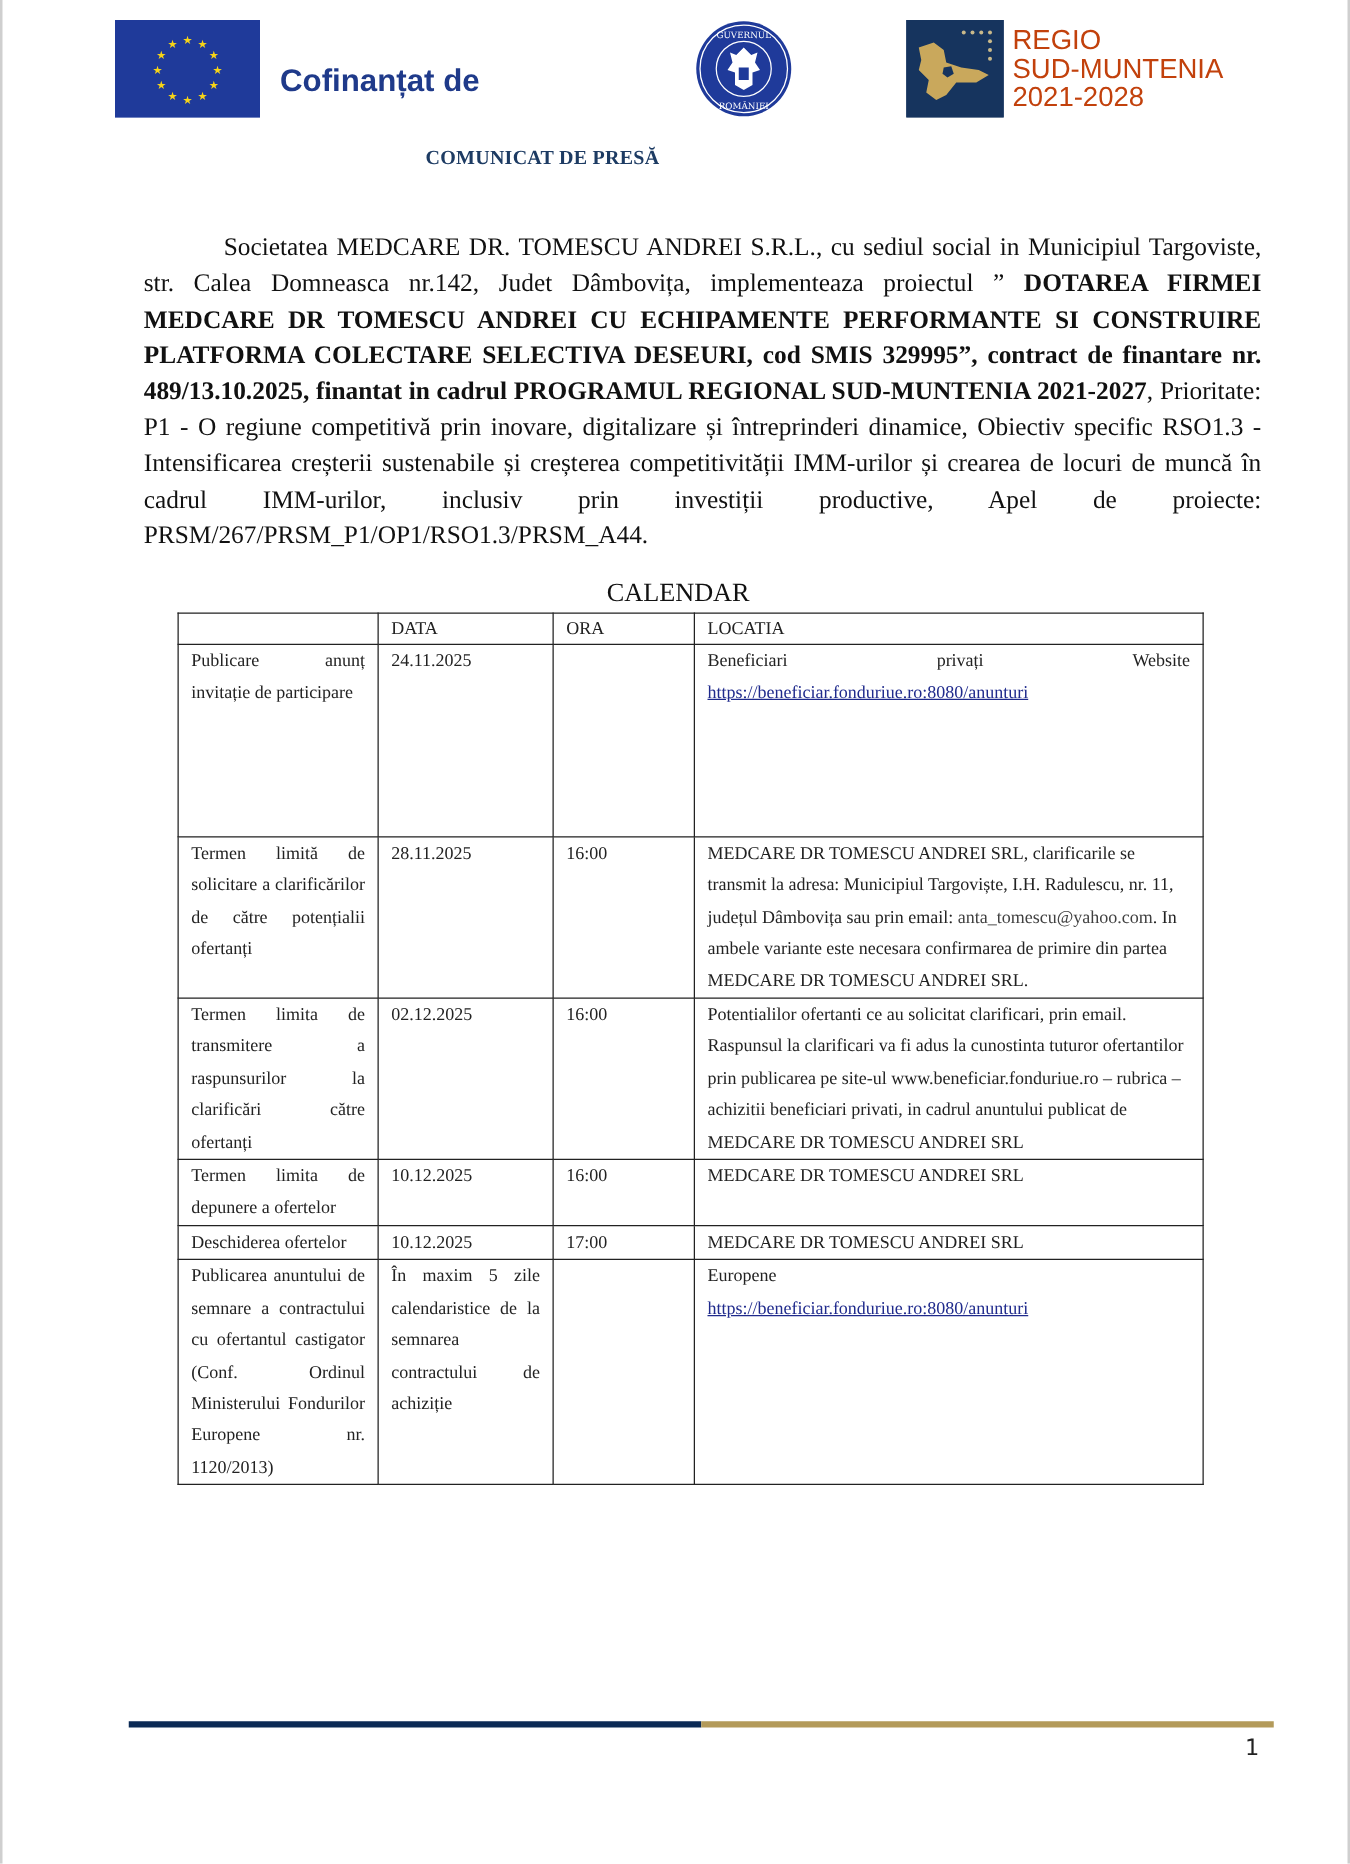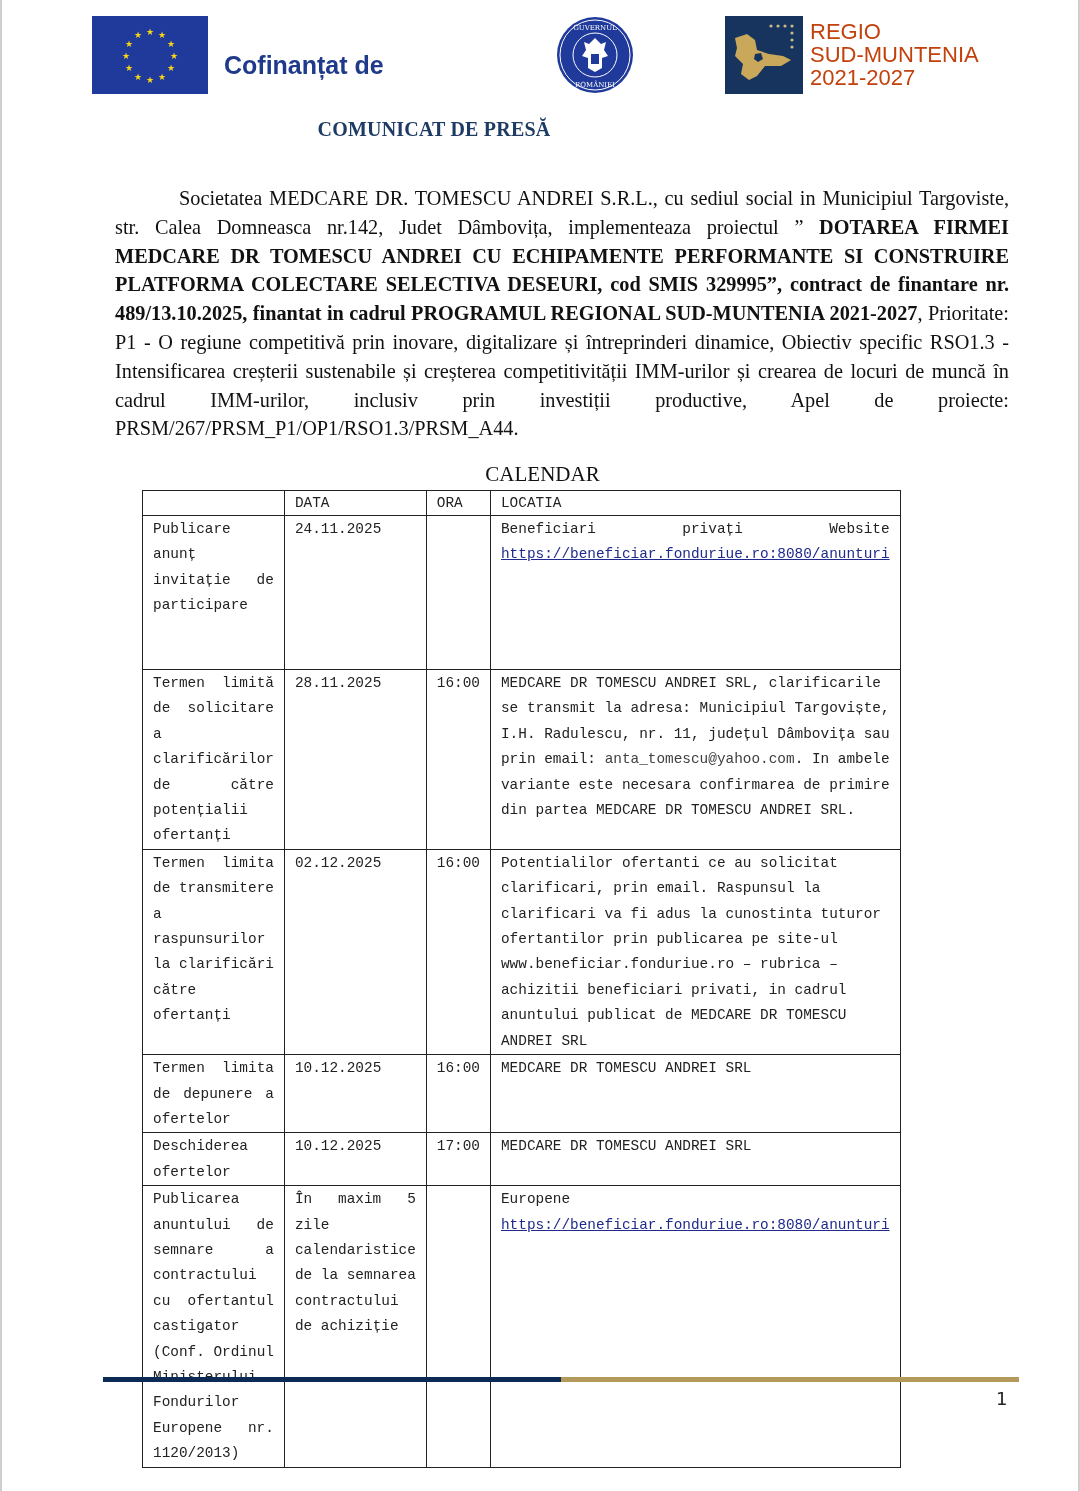--- a/index.html
+++ b/index.html
@@ -16,31 +16,31 @@
   .eu-text { position: absolute; left: 224px; top: 22px; font-family: "Liberation Sans", sans-serif; font-weight: bold;
     color: #1f3a8a; font-size: 25px; line-height: 30px; margin-top: 28px; }
   .gov-seal { position: absolute; left: 556px; top: 16px; width: 78px; height: 78px; }
   .gov-seal svg { width: 100%; height: 100%; display: block; }
   .regio-box { position: absolute; left: 725px; top: 16px; width: 78px; height: 78px; background: #16345e; }
   .regio-box svg { width: 100%; height: 100%; display: block; }
   .regio-text { position: absolute; left: 810px; top: 20px; font-family: "Liberation Sans", sans-serif; font-weight: normal;
     color: #c2410c; font-size: 22px; line-height: 23px; }
 
   .title { position: absolute; left: 0; width: 868px; top: 118px; text-align: center; font-weight: bold;
-    color: #1d3b63; font-size: 20px; letter-spacing: 0.2px; }
+    color: #1d3b63; font-size: 16px; letter-spacing: 0.2px; }
 
   .body-text { position: absolute; left: 103px; top: 172px; width: 918px; font-size: 20.3px; line-height: 28.8px;
     text-align: justify; }
   .body-text p { margin: 12px; text-indent: 64px; }
   .body-text b { font-weight: bold; }
 
   .cal-title { position: absolute; left: 0; width: 1085px; top: 462px; text-align: center; font-size: 21px; }
 
-  table.cal { position: absolute; left: 142px; top: 490px; width: 683px; border-collapse: collapse;
-    font-family: Liberation Mono, monospace; font-size: 14.4px; line-height: 25.4px; color: #222; }
+  table.cal { position: absolute; left: 142px; top: 490px; width: 821px; border-collapse: collapse;
+    font-family: Liberation Serif, serif; font-size: 14.4px; line-height: 25.4px; color: #222; }
   table.cal td, table.cal th { border: 1.3px solid #222; vertical-align: top; padding: 1px 10px 0 10px; text-align: left; font-weight: normal; }
   table.cal th { padding-top: 0; line-height: 24px; }
   .c1 { width: 139px; text-align: justify !important; }
   .c2 { width: 119px; }
   .c3 { width: 92px; margin-left: 47px; }
   .c4 { text-align: right; }
   .lnk { color: #1f2a8c; text-decoration: underline; }
   .mail { color: #404040; }
   .justify-last { text-align-last: justify; }
 
@@ -102,21 +102,21 @@
         <circle cx="67" cy="24" r="1.6"></circle>
         <circle cx="67" cy="31" r="1.6"></circle>
     </g>
     <path d="M10 22 L22 18 L30 24 L32 34 L44 38 L58 40 L66 44 L56 50 L40 50 L32 60 L24 64 L16 58 L18 48 L10 40 L12 32 Z" fill="#c9a85c"></path>
     <path d="M30 38 L36 37 L38 43 L33 46 L29 43 Z" fill="#16345e"></path>
   </svg>
 </div>
 <div class="regio-text">
   <div>REGIO</div>
   <div>SUD-MUNTENIA</div>
-  <div>2021-2027</div>
+  <div>2021-2028</div>
 </div>
 
 <div class="title">COMUNICAT DE PRESĂ</div>
 
 <div class="body-text">
   <p><span>Societatea MEDCARE DR. TOMESCU ANDREI S.R.L., cu sediul social in Municipiul Targoviste, str. Calea Domneasca nr.142, Judet Dâmbovița, implementeaza proiectul ” </span><b>DOTAREA FIRMEI MEDCARE DR TOMESCU ANDREI CU ECHIPAMENTE PERFORMANTE SI CONSTRUIRE PLATFORMA COLECTARE SELECTIVA DESEURI, cod SMIS 329995”, contract de finantare nr. 489/13.10.2025, finantat in cadrul PROGRAMUL REGIONAL SUD-MUNTENIA 2021-2027</b><span>, Prioritate: P1 - O regiune competitivă prin inovare, digitalizare și întreprinderi dinamice, Obiectiv specific RSO1.3 - Intensificarea creșterii sustenabile și creșterea competitivității IMM-urilor și crearea de locuri de muncă în cadrul IMM-urilor, inclusiv prin investiții productive, Apel de proiecte: PRSM/267/PRSM_P1/OP1/RSO1.3/PRSM_A44.</span></p>
 </div>
 
 <div class="cal-title">CALENDAR</div>
 

